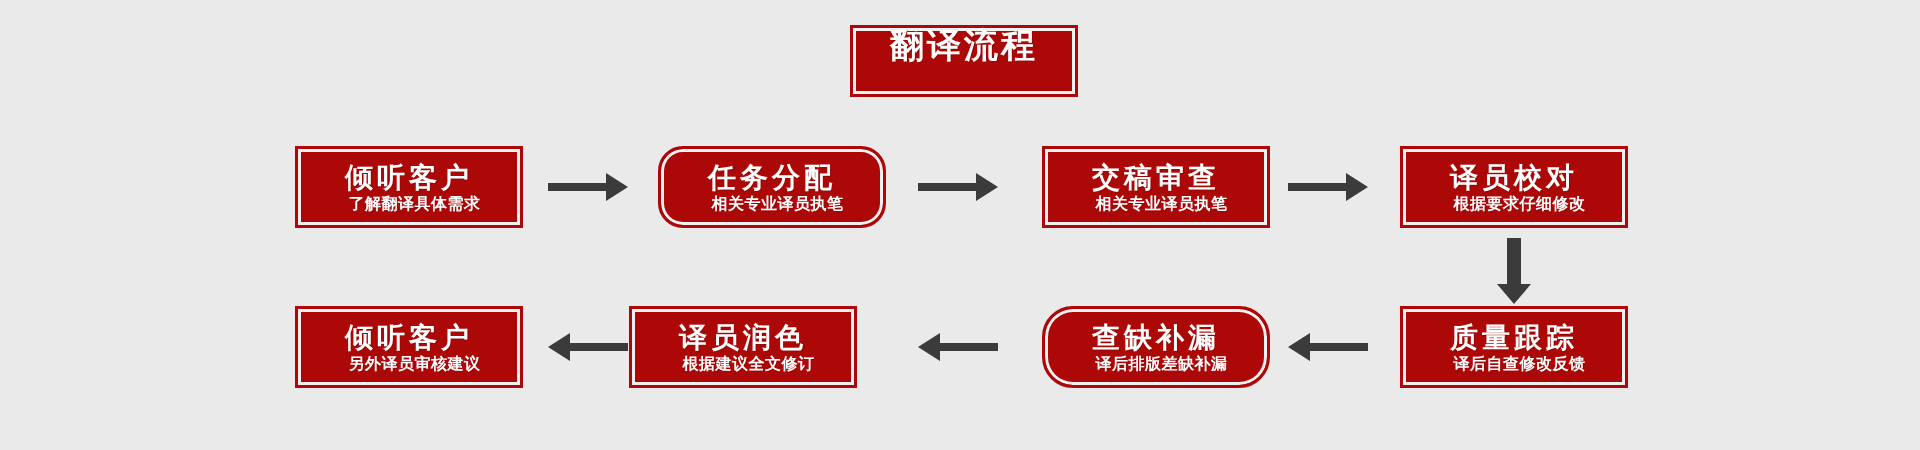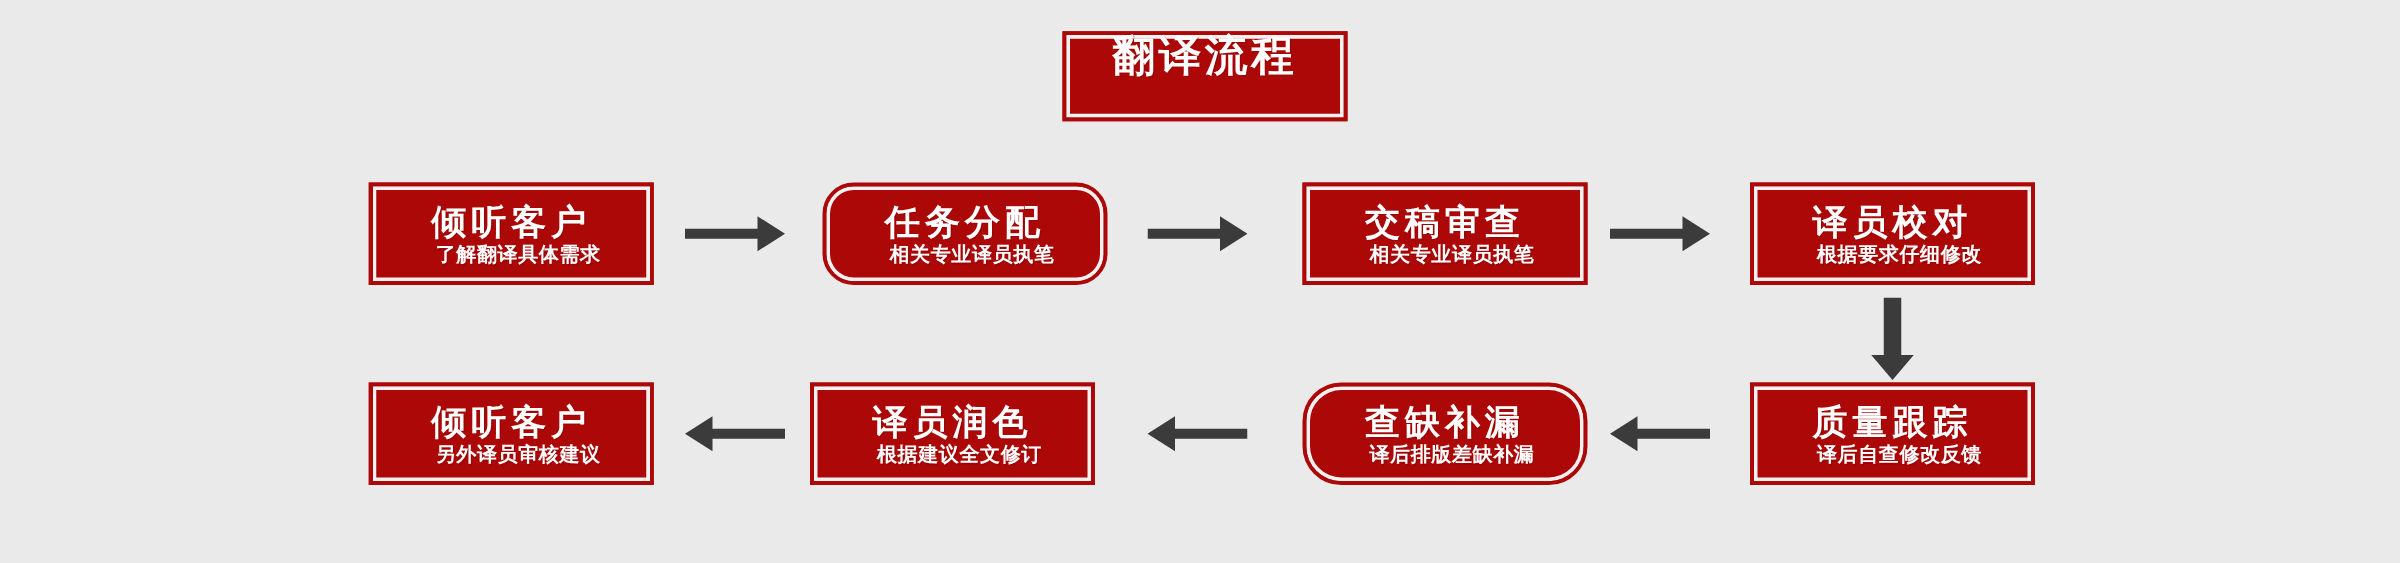--- a/index.html
+++ b/index.html
@@ -155,21 +155,21 @@
     <span class="s-main">查缺补漏</span>
     <span class="s-sub">译后排版差缺补漏</span>
   </div>
 
   <div class="arrow" style="left:918px; top:302px;">
     <svg width="80" height="90" viewBox="0 0 80 90">
       <path d="M80 41 H22 V31 L0 45 L22 59 V49 H80 Z" fill="#3b3b3b"></path>
     </svg>
   </div>
 
-  <div class="step-box" style="left:648px; top:306px;">
+  <div class="step-box" style="left:629px; top:306px;">
     <span class="s-main">译员润色</span>
     <span class="s-sub">根据建议全文修订</span>
   </div>
 
   <div class="arrow" style="left:548px; top:302px;">
     <svg width="80" height="90" viewBox="0 0 80 90">
       <path d="M80 41 H22 V31 L0 45 L22 59 V49 H80 Z" fill="#3b3b3b"></path>
     </svg>
   </div>
 

